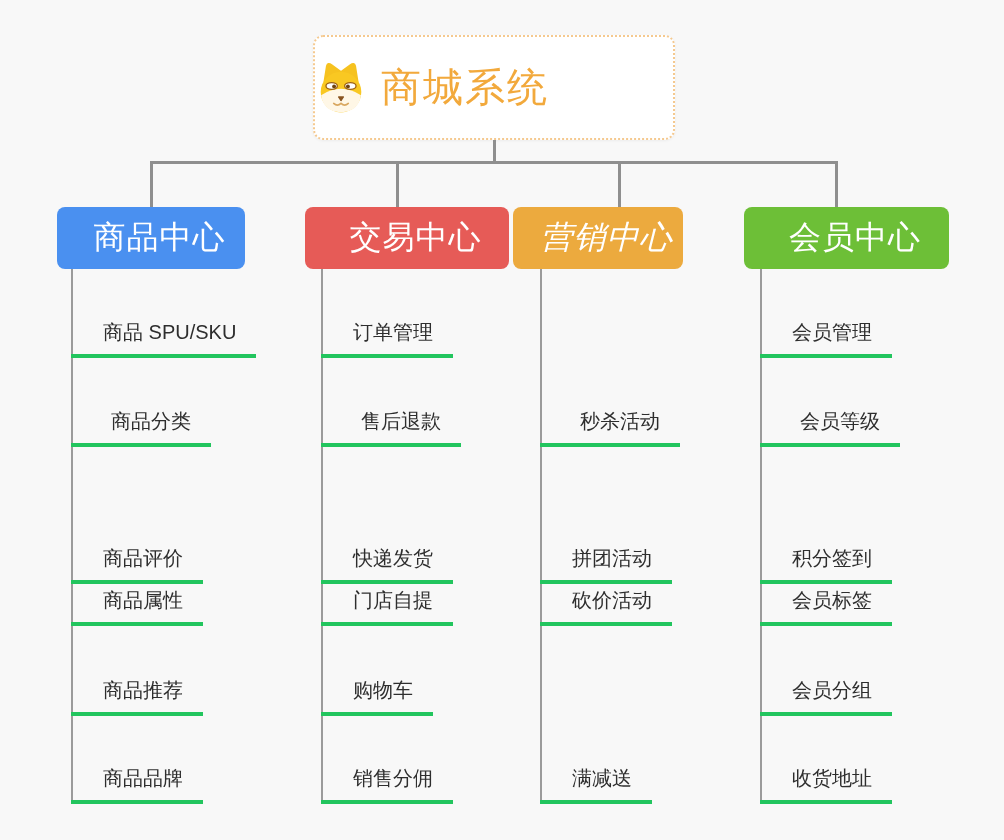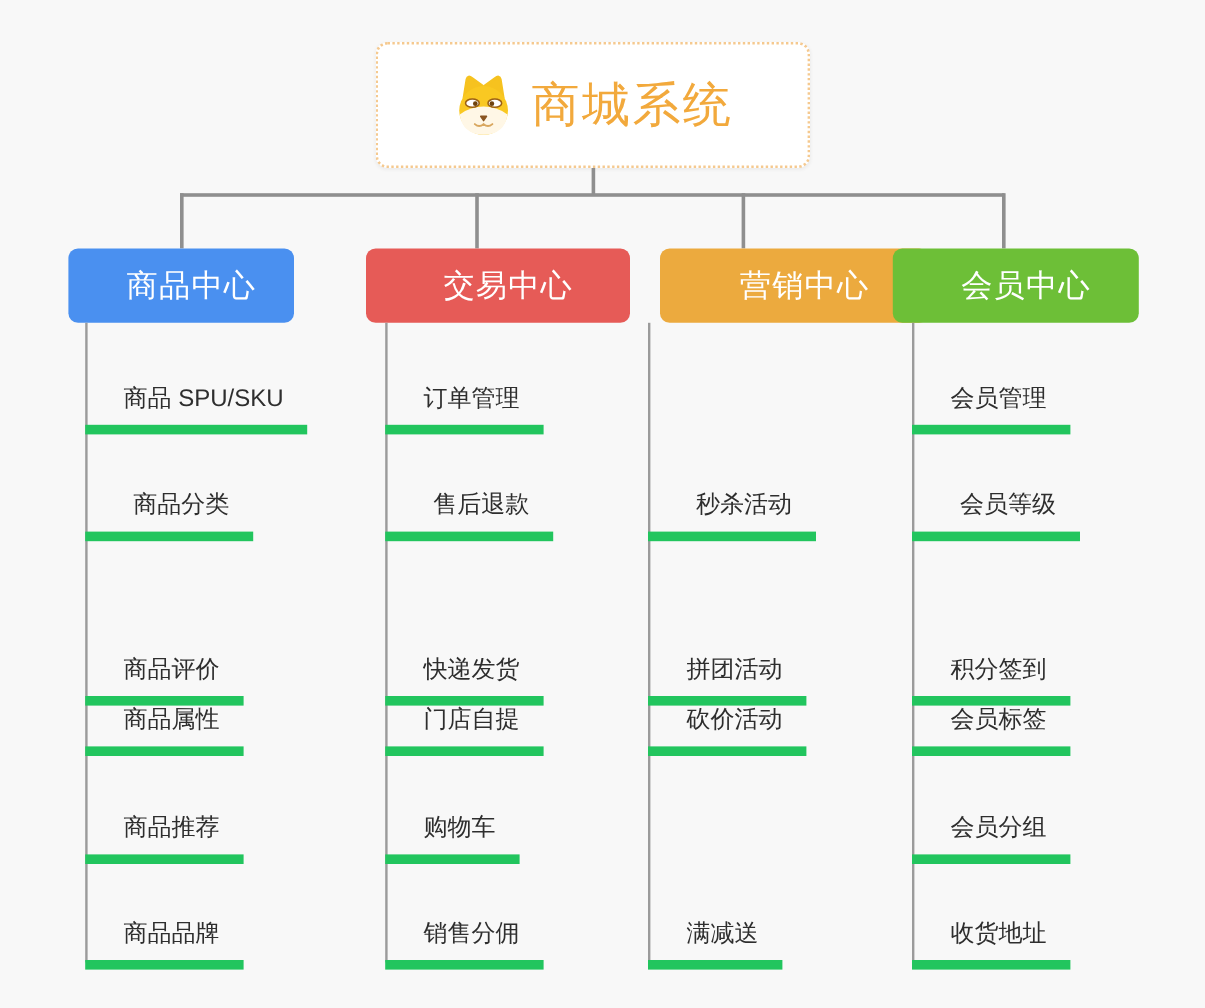--- a/index.html
+++ b/index.html
@@ -20,21 +20,20 @@
   .root-node {
     position: absolute;
     left: 313px; top: 35px;
     width: 362px; height: 105px;
     background: #ffffff;
     border: 2px dotted #f5c98f;
     border-radius: 10px;
     box-sizing: border-box;
     display: flex;
     align-items: center;
-    justify-content: center;
     gap: 14px;
     box-shadow: 0 1px 3px rgba(0,0,0,0.05);
     cursor: pointer;
   }
   .root-title {
     font-size: 40px;
     color: #f2a93c;
     letter-spacing: 2px;
     white-space: nowrap;
   }
@@ -55,43 +54,43 @@
   .vline.v2 { left: 540px; }
   .vline.v3 { left: 760px; }
 
   
   .branch {
     position: absolute;
     top: 207px;
     height: 62px;
     border-radius: 8px;
     color: #ffffff;
-    font-size: 26px;
+    font-size: 32px;
     letter-spacing: 1px;
     display: flex;
     align-items: center;
     justify-content: center;
     box-sizing: border-box;
     white-space: nowrap;
     cursor: pointer;
     padding-left: 17px;
   }
   .branch.b0 { left: 57px;  width: 188px; background: #4a90f0; }
-  .branch.b1 { left: 305px; width: 220px; background: #e65b57; }
-  .branch.b2 { left: 550px; width: 224px; background: #ecaa3e; }
+  .branch.b1 { left: 305px; width: 204px; background: #e65b57; }
+  .branch.b2 { left: 513px; width: 170px; background: #ecaa3e; font-style: italic; }
   .branch.b3 { left: 744px; width: 205px; background: #6dbf37; }
 
   
   .leaf {
     position: absolute;
     font-size: 20px;
     line-height: 28px;
     color: #2e2e2e;
     padding: 0 20px 8px 32px;
-    border-bottom: 8px solid #22c55e;
+    border-bottom: 4px solid #22c55e;
     white-space: nowrap;
     cursor: pointer;
   }
   .leaf.c0 { left: 71px;  }
   .leaf.c1 { left: 321px; }
   .leaf.c2 { left: 540px; }
   .leaf.c3 { left: 760px; }
   .leaf.r0 { top: 318px; }
   .leaf.r1 { top: 407px; padding-left: 40px; }
   .leaf.r2 { top: 496px; margin-top: 48px; }

